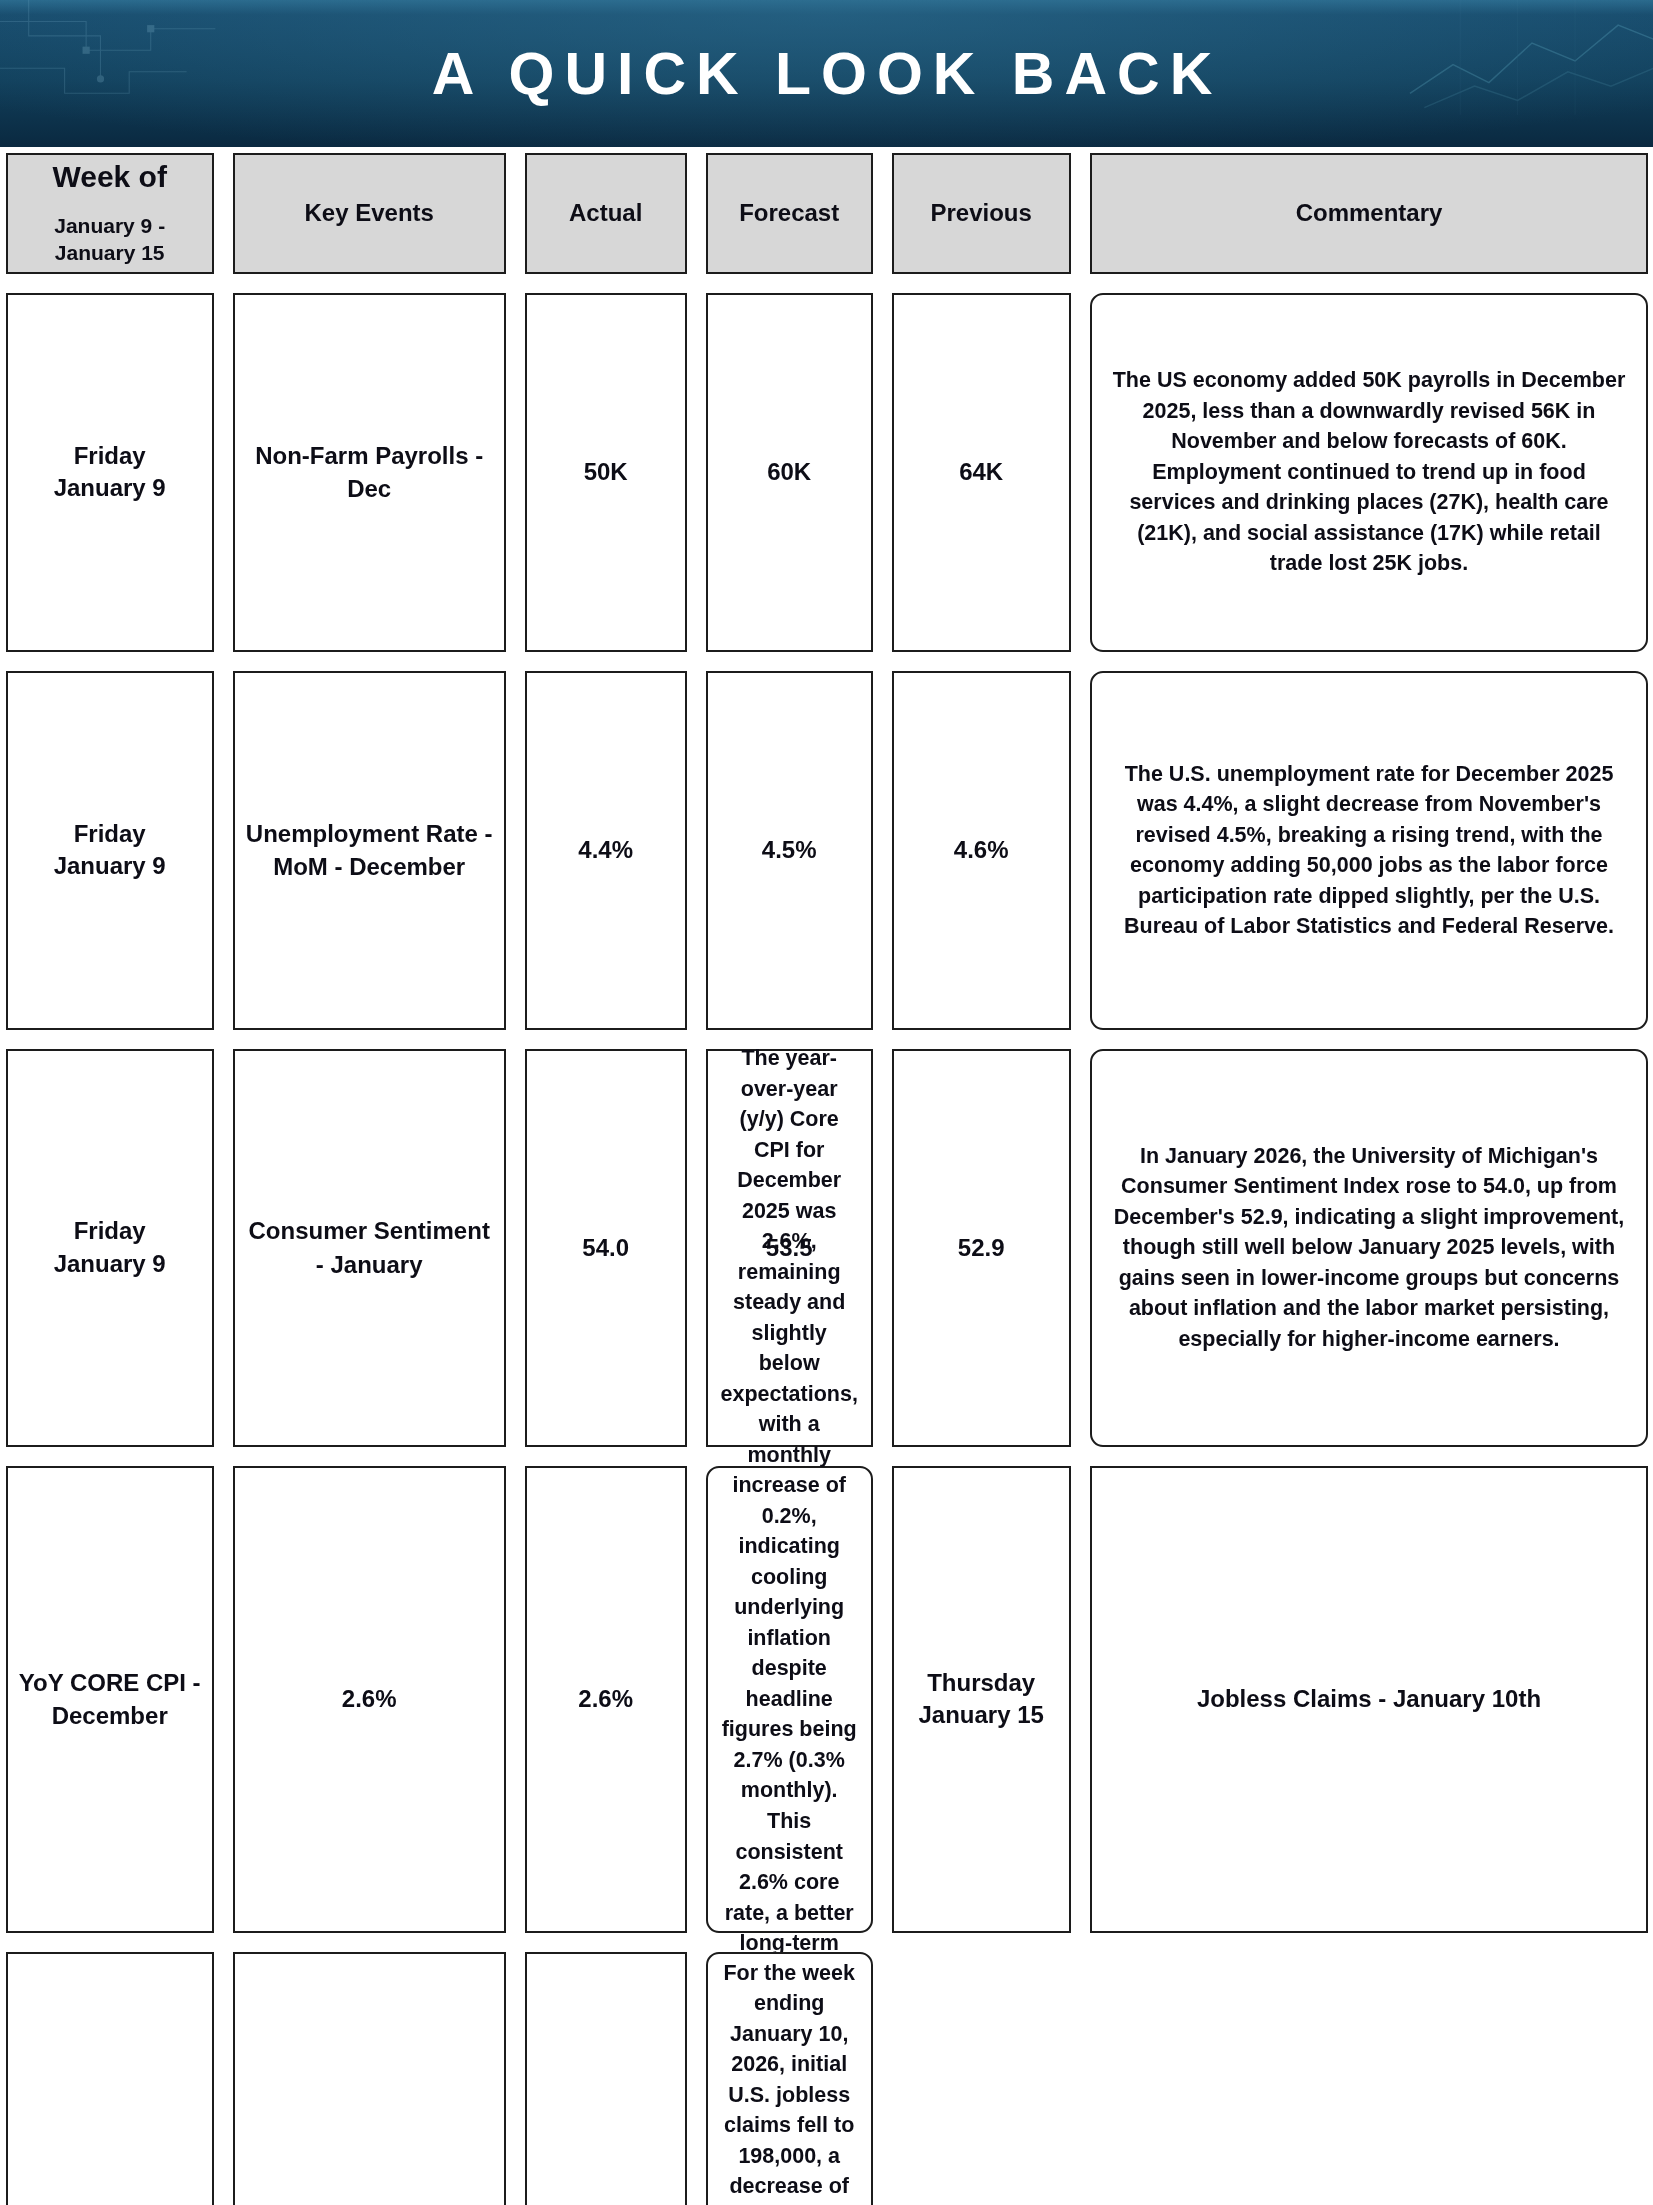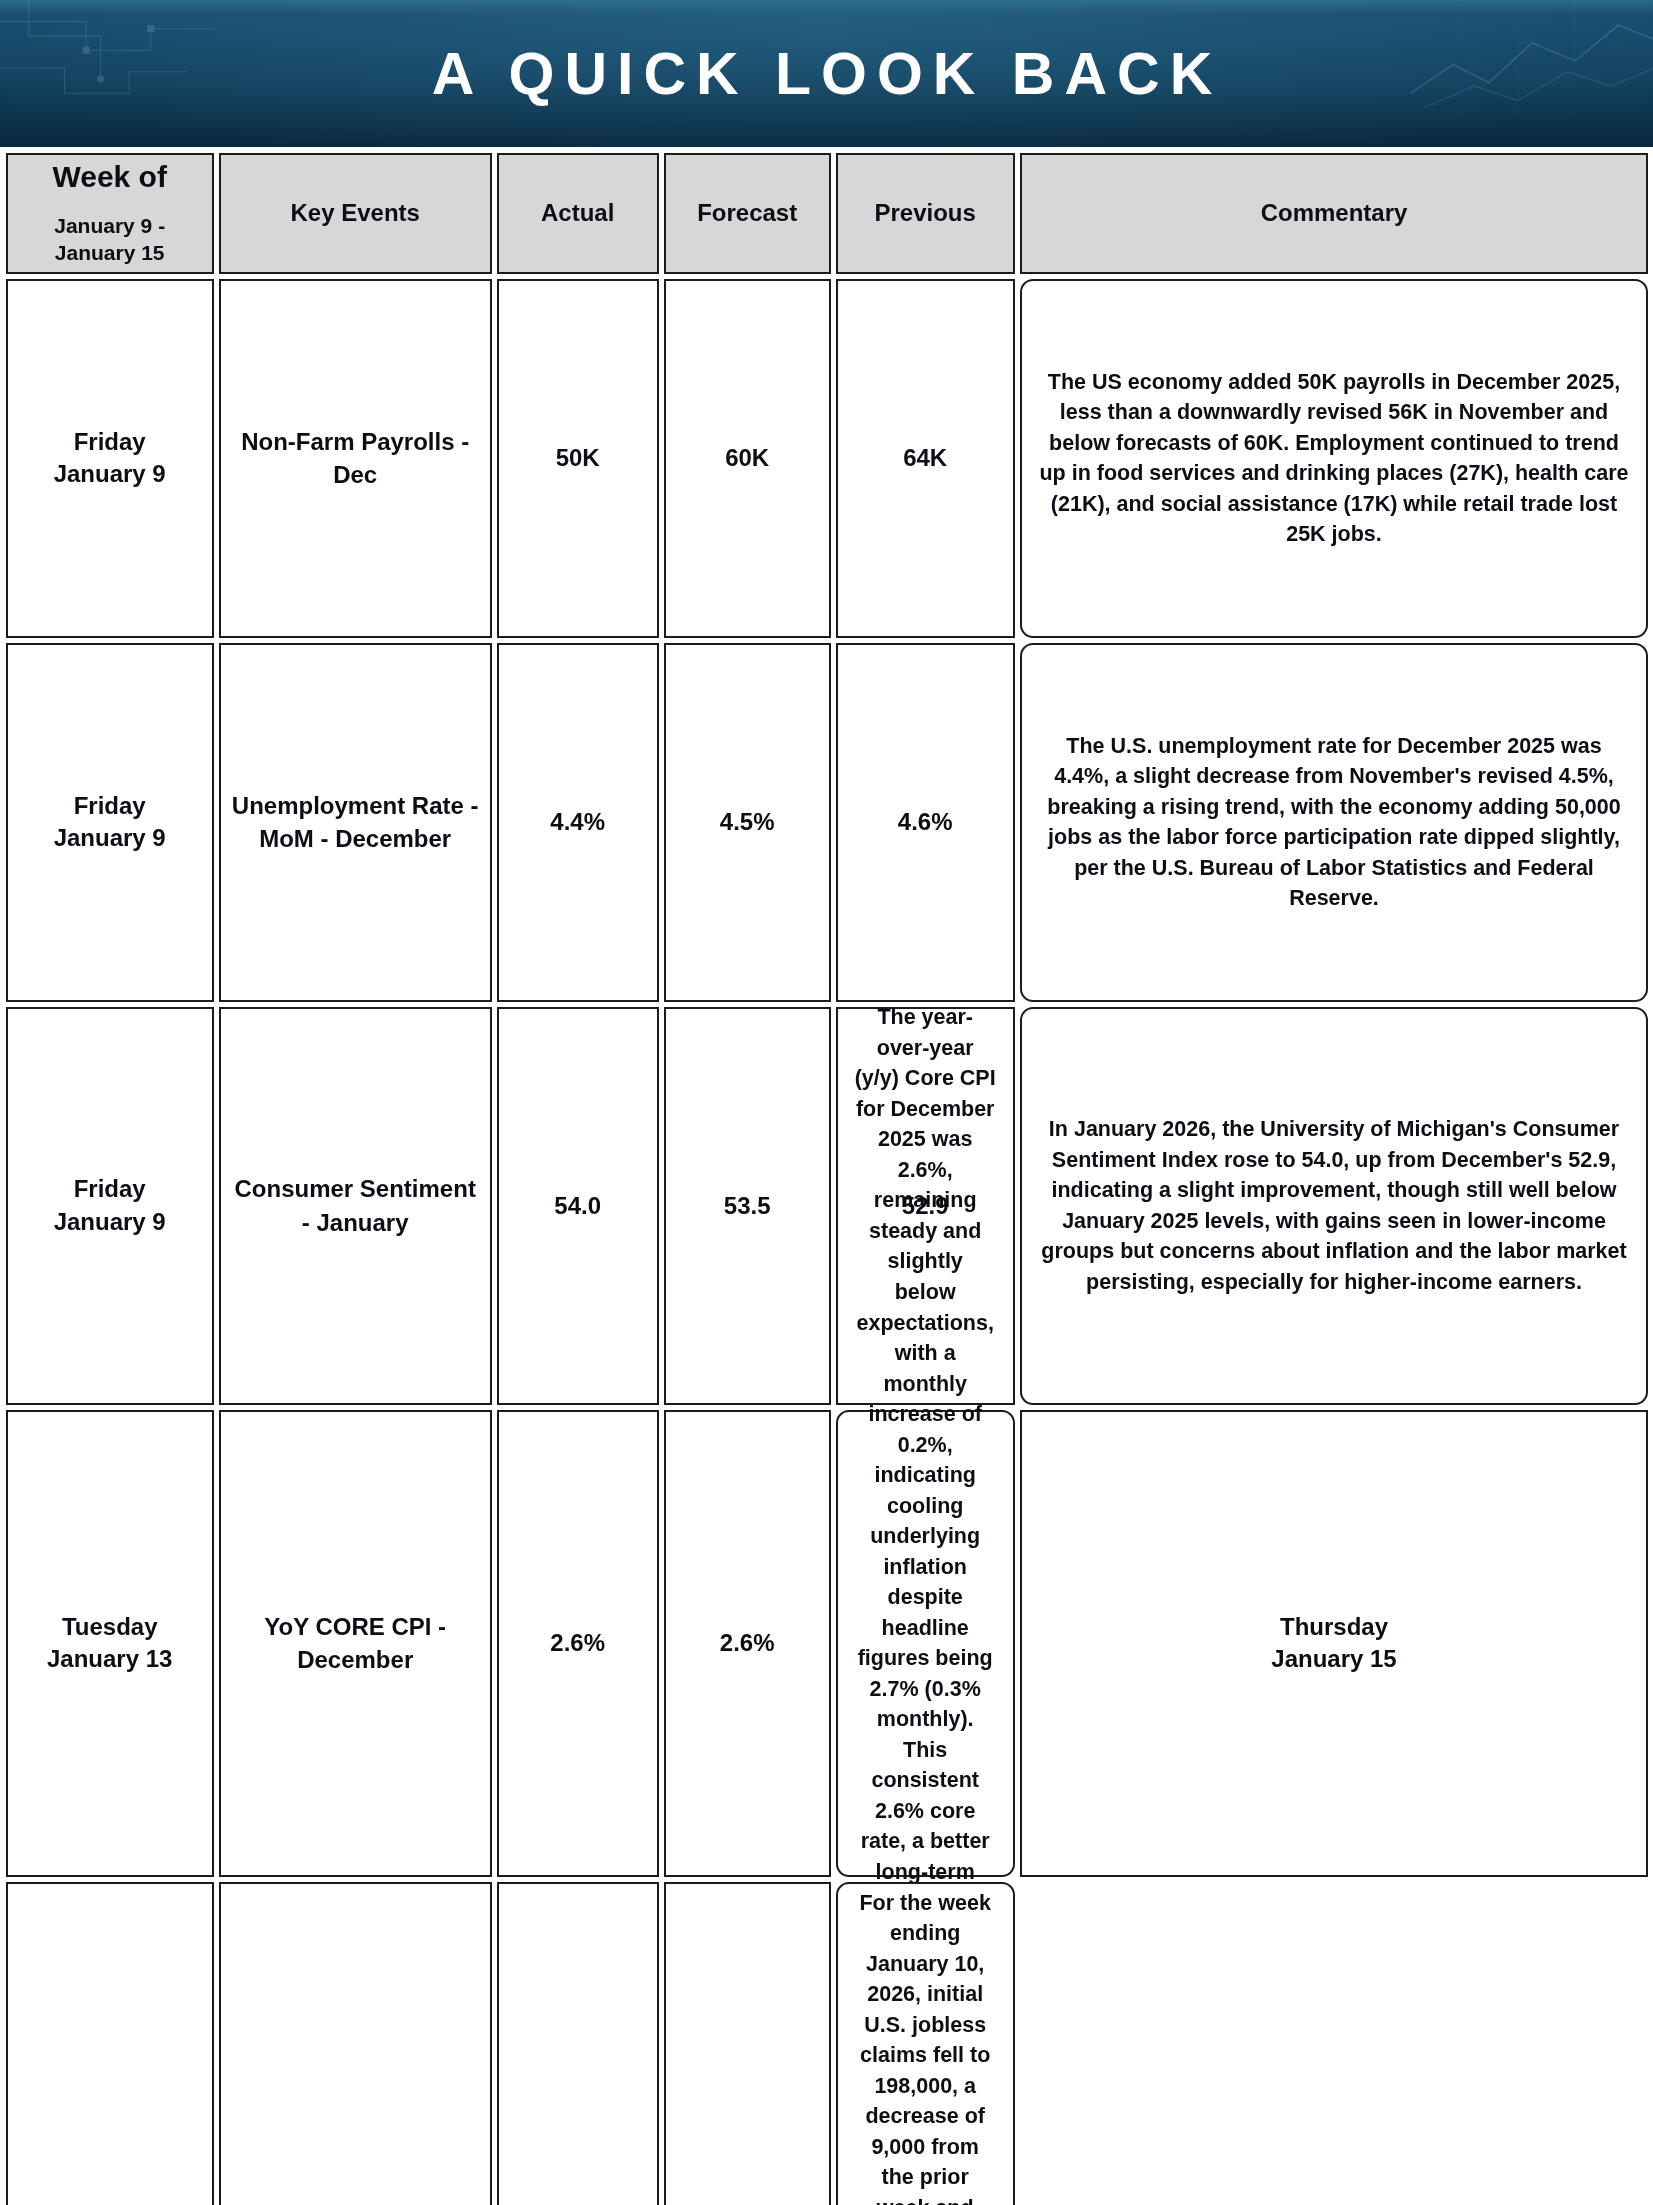--- a/index.html
+++ b/index.html
@@ -50,21 +50,21 @@
     opacity: 0.6;
   }
   .banner-deco.left  { left: 0; }
   .banner-deco.right { right: 0; }
 
   
   .grid {
     display: grid;
     grid-template-columns: 208px 273px 162px 167px 179px 1fr;
     grid-template-rows: 121px 359px 359px 398px 467px 1fr;
-    gap: 5px;
+    gap: 19px;
     padding: 5.7px;
     box-sizing: border-box;
     height: 1765px;
   }
   .cell {
     border: 2.2px solid #1c1c1c;
     background: #ffffff;
     display: flex;
     flex-direction: column;
     align-items: center;
@@ -173,24 +173,20 @@
     <div class="cell">
       <div class="day">Friday</div>
       <div class="date">January 9</div>
     </div>
     <div class="cell event">Consumer Sentiment - January</div>
     <div class="cell value">54.0</div>
     <div class="cell value">53.5</div>
     <div class="cell value">52.9</div>
     <div class="cell commentary">In January 2026, the University of Michigan's Consumer Sentiment Index rose to 54.0, up from December's 52.9, indicating a slight improvement, though still well below January 2025 levels, with gains seen in lower-income groups but concerns about inflation and the labor market persisting, especially for higher-income earners.</div>
 
-    <div class="cell">
-      <div class="day">Tuesday</div>
-      <div class="date">January 13</div>
-    </div>
     <div class="cell event">YoY CORE CPI - December</div>
     <div class="cell value">2.6%</div>
     <div class="cell value">2.6%</div>
     <div class="cell commentary">The year-over-year (y/y) Core CPI for December 2025 was 2.6%, remaining steady and slightly below expectations, with a monthly increase of 0.2%, indicating cooling underlying inflation despite headline figures being 2.7% (0.3% monthly). This consistent 2.6% core rate, a better long-term gauge, shows prices stabilizing after previous distortions, giving the Federal Reserve more confidence in controlling inflation.</div>
 
     <div class="cell">
       <div class="day">Thursday</div>
       <div class="date">January 15</div>
     </div>
     <div class="cell event">Jobless Claims - January 10th</div>

